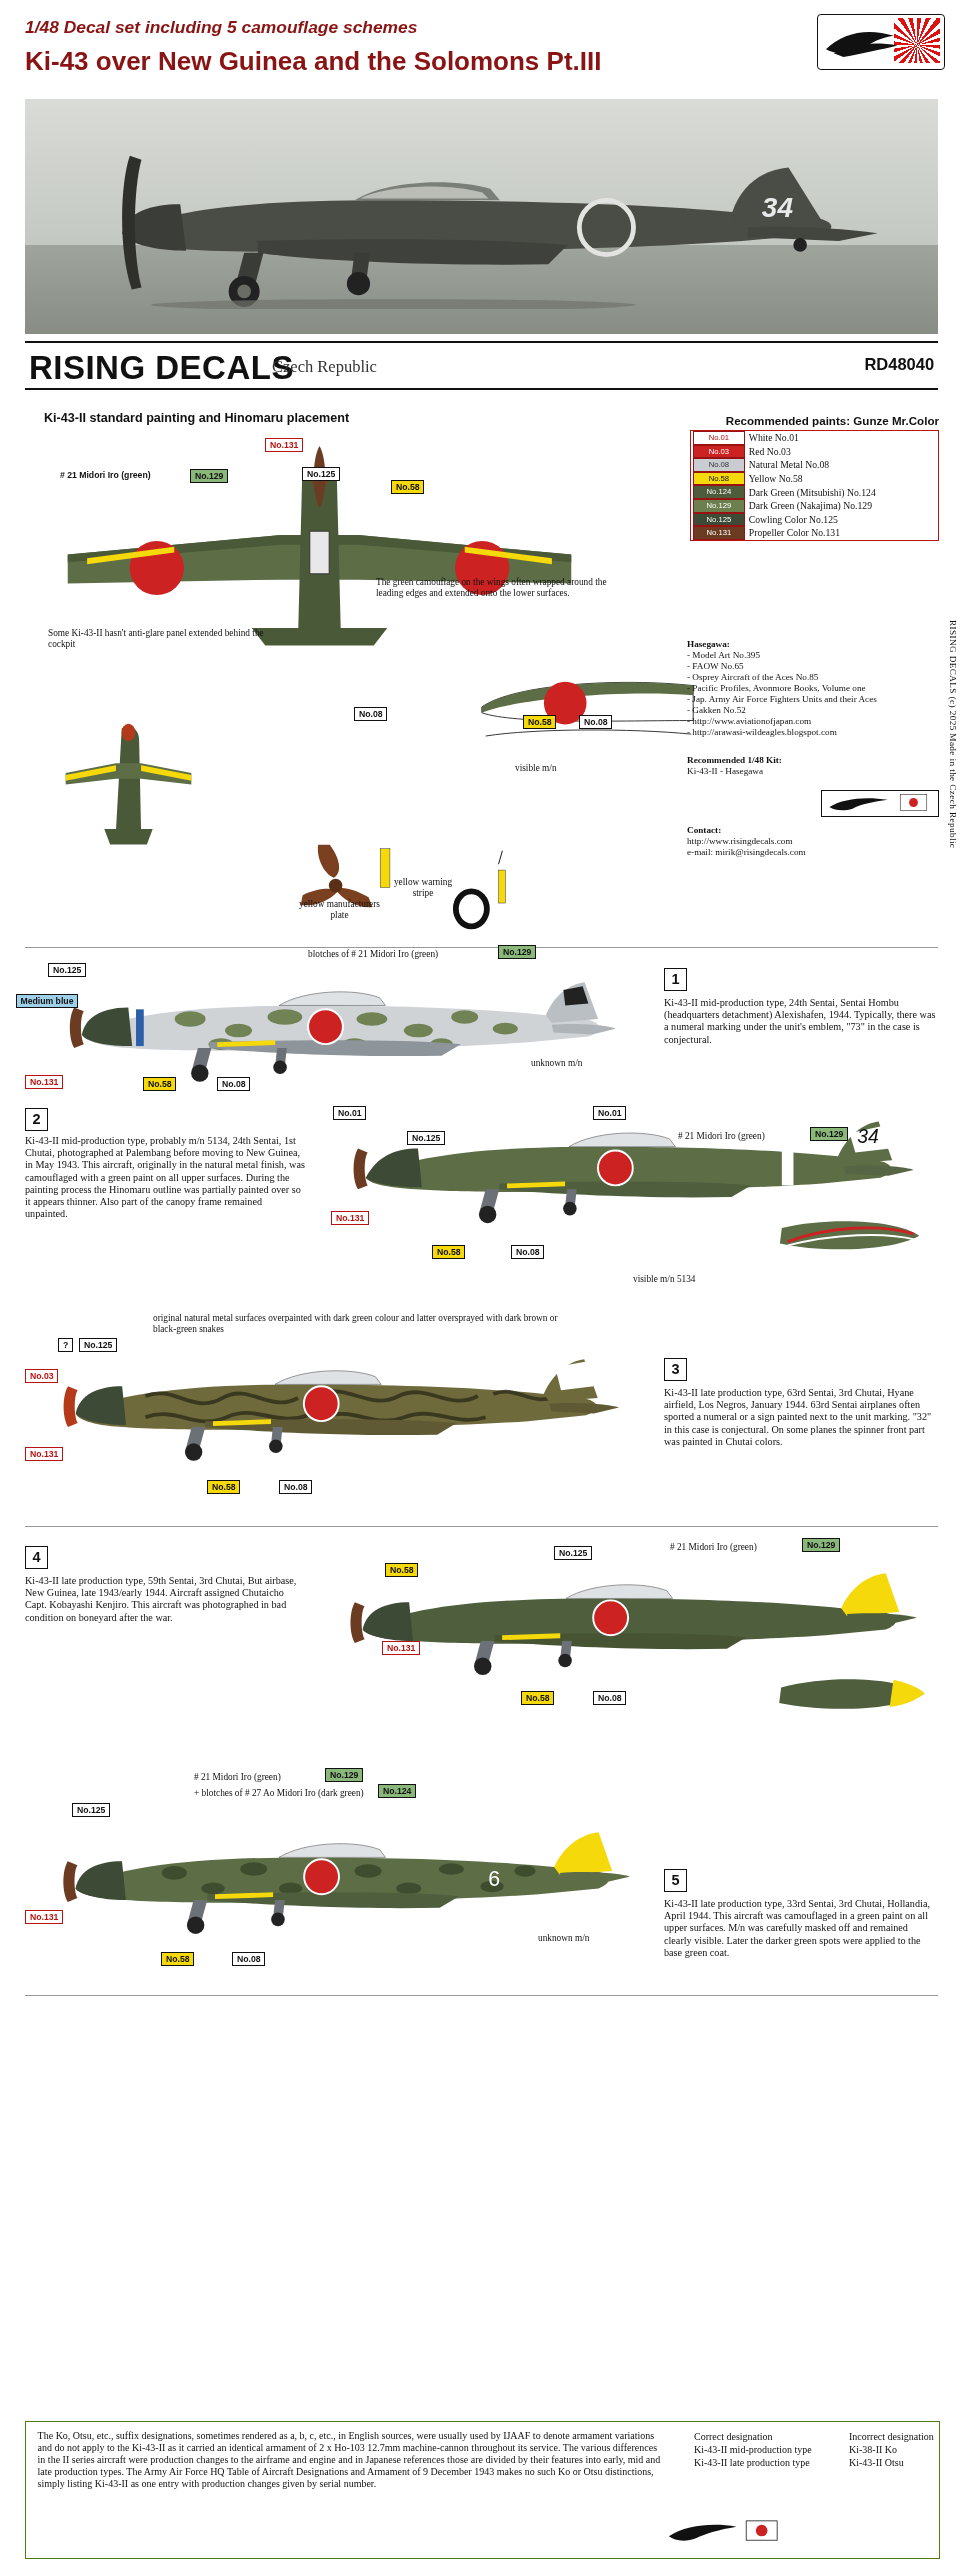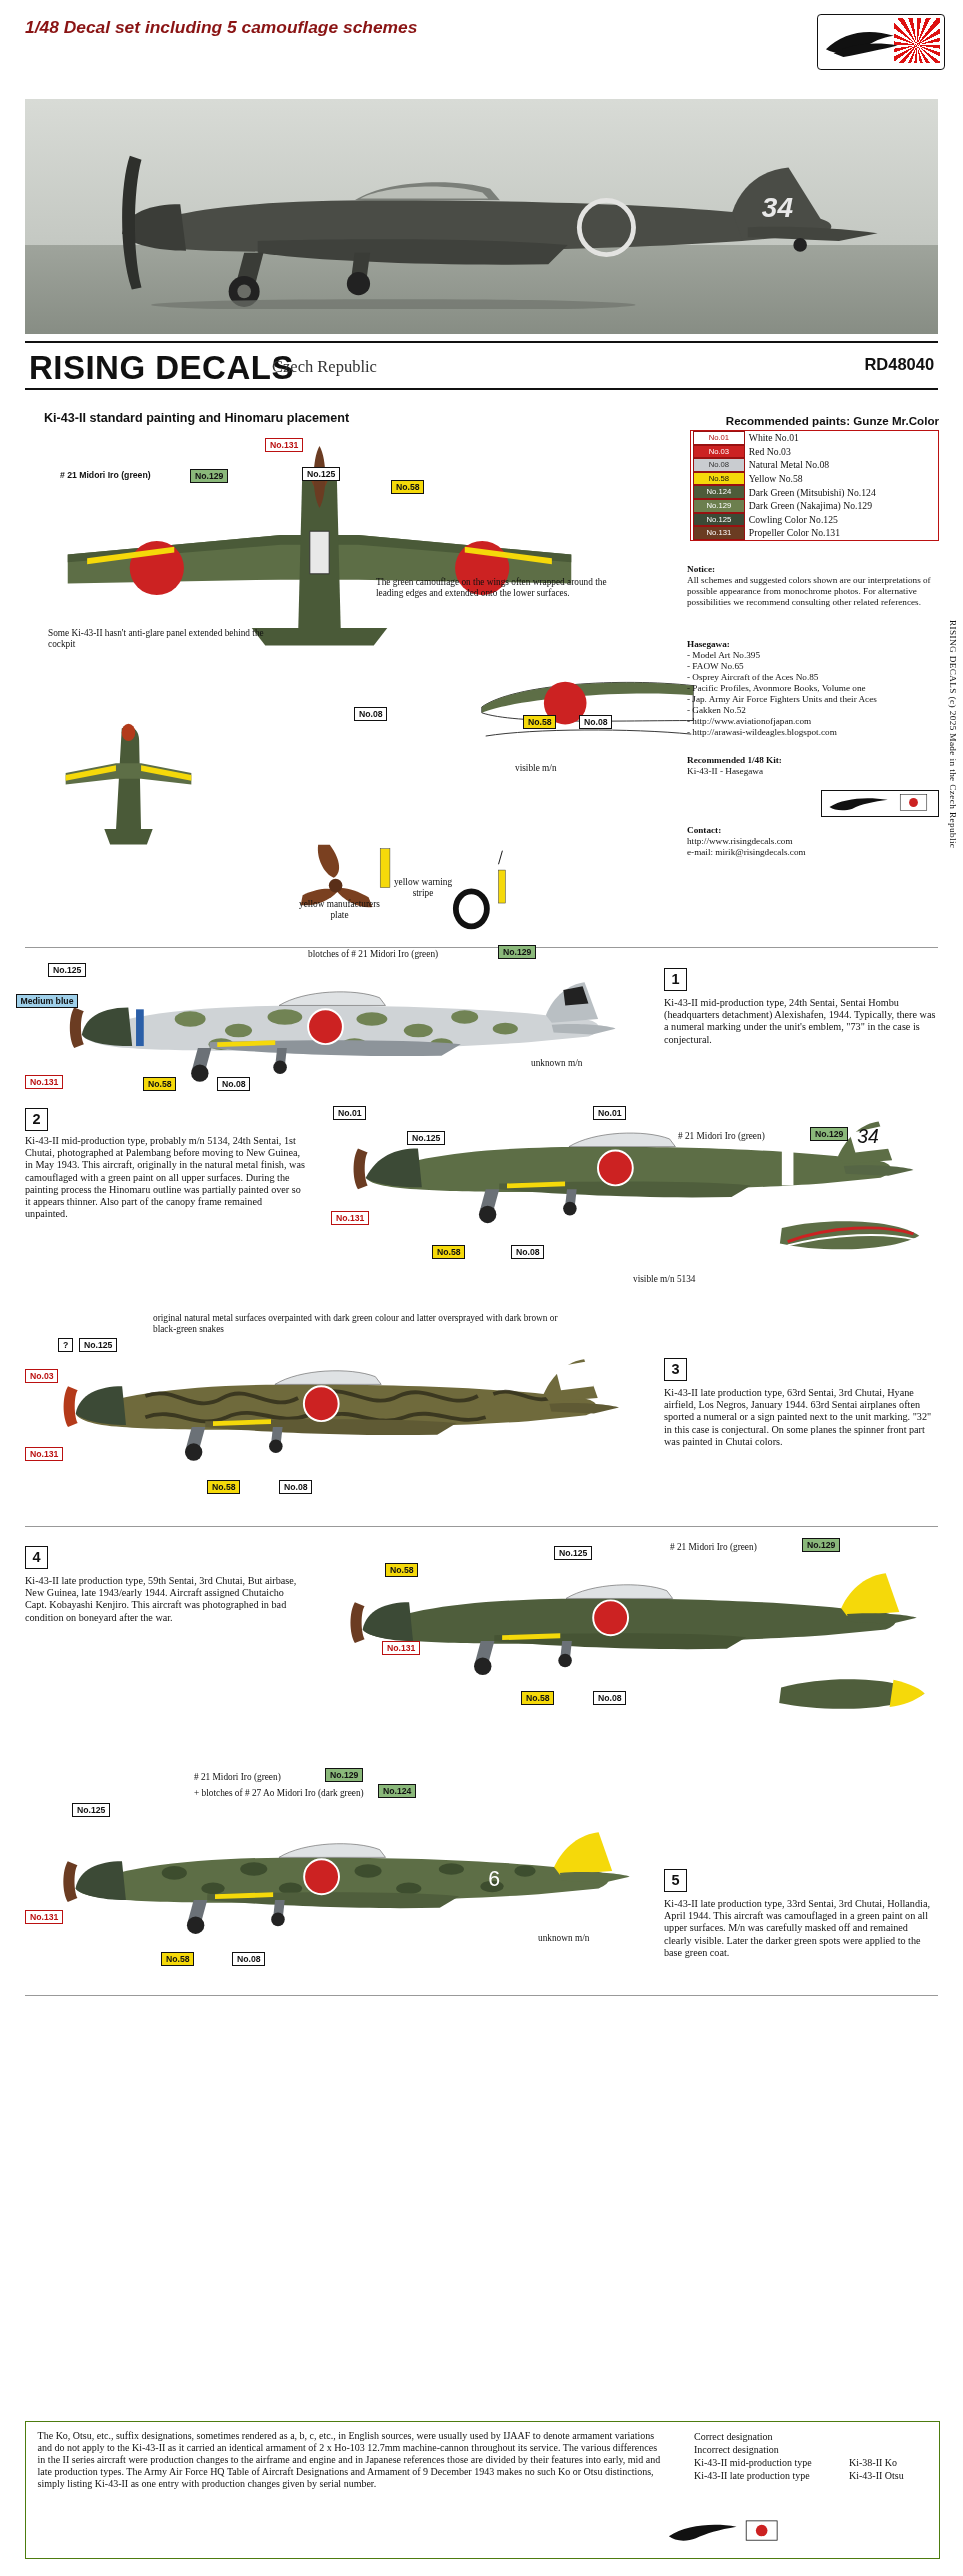--- a/index.html
+++ b/index.html
@@ -73,20 +73,21 @@
 
   svg{display:block;}
 </style>
 </head>
 <body>
 
 <div class="sheet">
 
   <div class="header">
     <div class="hdr-sub">1/48 Decal set including 5 camouflage schemes</div>
+    <div class="hdr-title">Ki-43 over New Guinea and the Solomons Pt.III</div>
     <div class="hdr-logo">
       <div class="logo-box">
         <div class="logo-sun">
             <i></i>
           </div>
         <div class="logo-bird">
           <svg viewBox="0 0 96 36">
             <path d="M2 26 C20 8, 46 4, 72 12 C60 14, 50 18, 42 24 C30 32, 12 32, 2 26 Z" fill="#111"></path>
             <path d="M10 30 C28 20, 52 18, 76 22 C60 26, 40 30, 20 34 Z" fill="#111"></path>
           </svg>
@@ -247,24 +248,20 @@
   <div class="lbl plain" style="left:354px;top:707px;">No.08</div>
   <div class="lbl yellow" style="left:523px;top:715px;">No.58</div>
   <div class="lbl plain" style="left:579px;top:715px;">No.08</div>
 
   <div class="note" style="left:376px;top:577px;width:242px;">The green camouflage on the wings often wrapped around the leading edges and extended onto the lower surfaces.</div>
   <div class="note" style="left:48px;top:628px;width:223px;">Some Ki-43-II hasn't anti-glare panel extended behind the cockpit</div>
   <div class="note" style="left:296px;top:899px;width:87px;text-align:center;">yellow manufacturers plate</div>
   <div class="note" style="left:391px;top:877px;width:64px;text-align:center;">yellow warning stripe</div>
   <div class="note" style="left:515px;top:763px;">visible m/n</div>
 
-  <div class="tx tx-s" style="right:25px;top:564px;width:252px;">
-    <div class="tx-h">Notice:</div>
-    <div>All schemes and suggested colors shown are our interpretations of possible appearance from monochrome photos. For alternative possibilities we recommend consulting other related references.</div>
-  </div>
 
   <div class="tx tx-s" style="right:25px;top:639px;width:252px;">
     <div class="tx-h">Hasegawa:</div>
     <div id="sources-list">
         <div>- Model Art No.395</div>
         <div>- FAOW No.65</div>
         <div>- Osprey Aircraft of the Aces No.85</div>
         <div>- Pacific Profiles, Avonmore Books, Volume one</div>
         <div>- Jap. Army Air Force Fighters Units and their Aces</div>
         <div>- Gakken No.52</div>
@@ -512,21 +509,21 @@
   <div class="lbl red" style="left:25px;top:1910px;">No.131</div>
   <div class="lbl yellow" style="left:161px;top:1952px;">No.58</div>
   <div class="lbl plain" style="left:232px;top:1952px;">No.08</div>
   <div class="note" style="left:538px;top:1933px;">unknown m/n</div>
 
   <div class="hr" style="top:1995px;"></div>
 
   <div class="botbox">
     <div class="bot-text">The Ko, Otsu, etc., suffix designations, sometimes rendered as a, b, c, etc., in English sources, were usually used by IJAAF to denote armament variations and do not apply to the Ki-43-II as it carried an identical armament of 2 x Ho-103 12.7mm machine-cannon throughout its service. The various differences in the II series aircraft were production changes to the airframe and engine and in Japanese references those are divided by their features into early, mid and late production types. The Army Air Force HQ Table of Aircraft Designations and Armament of 9 December 1943 makes no such Ko or Otsu distinctions, simply listing Ki-43-II as one entry with production changes given by serial number.</div>
     <div class="bot-right">
-      <div style="display:flex;flex-direction:column;">
+      <div style="display:flex;">
         <div style="width:155px;font-weight:normal;">Correct designation</div>
         <div>Incorrect designation</div>
       </div>
       <div id="designation-rows">
           <div style="display: flex;">
             <div style="width: 155px;">Ki-43-II mid-production type</div>
             <div>Ki-38-II Ko</div>
           </div>
           <div style="display: flex;">
             <div style="width: 155px;">Ki-43-II late production type</div>

